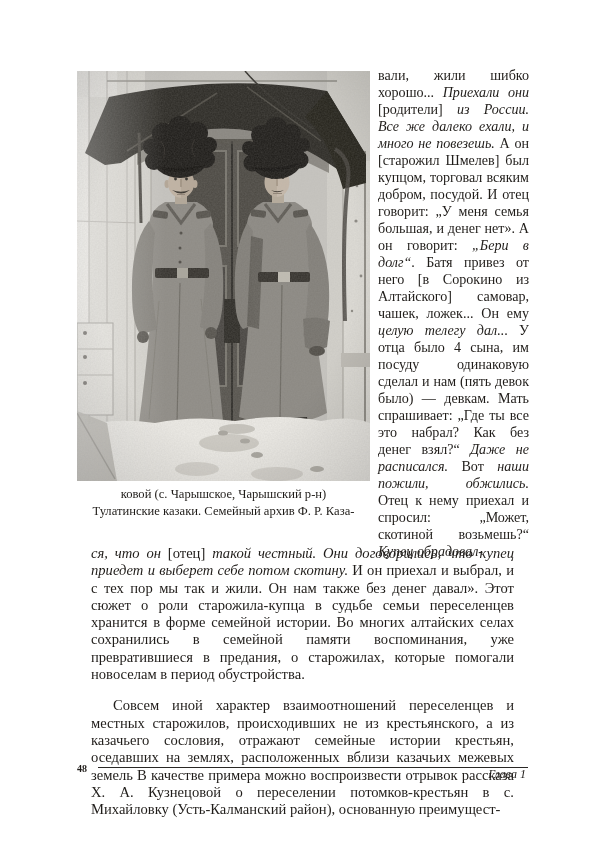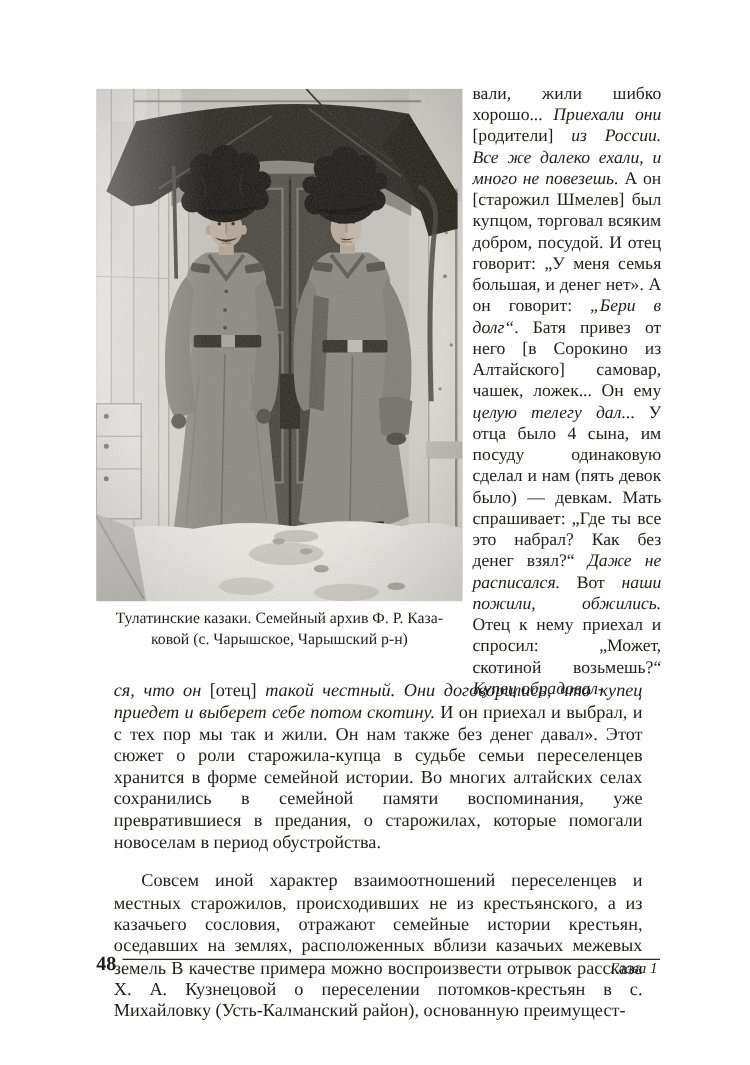--- a/index.html
+++ b/index.html
@@ -34,21 +34,21 @@
   .main-text p.indent{text-indent:22px;}
   .footer{
     position:absolute;left:77px;top:763px;width:451px;height:22px;
   }
   .footer .rule{
     position:absolute;left:21px;right:0;top:4px;
     border-top:1.4px solid #2a2825;
   }
   .footer .pagenum{
     position:absolute;left:0;top:0;
-    font-size:16px;font-weight:bold;
+    font-size:10px;font-weight:bold;
   }
   .footer .chapter{
     position:absolute;right:2px;top:4px;
     font-size:12px;font-style:italic;
   }
   i{font-style:italic;}
 </style>
 </head>
 <body>
 
@@ -233,22 +233,22 @@
         <rect width="293" height="410" fill="url(#leftlight)"></rect>
         <rect width="293" height="410" filter="url(#grain)"></rect>
         <rect width="293" height="410" fill="url(#vig)"></rect>
       </g>
     </svg>
   </figure>
 
   <div class="right-col"><span>вали, жили шибко хорошо... </span><i>Приехали они</i><span> [родители] </span><i>из России. Все же далеко ехали, и много не повезешь.</i><span> А он [старожил Шмелев] был купцом, торговал всяким добром, посудой. И отец говорит: „У меня семья большая, и денег нет». А он говорит: </span><i>„Бери в долг“</i><span>. Батя привез от него [в Сорокино из Алтайского] самовар, чашек, ложек... Он ему </span><i>целую телегу дал</i><span>... У отца было 4 сына, им посуду одинаковую сделал и нам (пять девок было) — девкам. Мать спрашивает: „Где ты все это набрал? Как без денег взял?“ </span><i>Даже не расписался.</i><span> Вот </span><i>наши пожили, обжились.</i><span> Отец к нему приехал и спросил: „Может, скотиной возьмешь?“ </span><i>Купец обрадовал-</i></div>
 
   <div class="caption">
+    <div>ковой (с. Чарышское, Чарышский р-н)</div>
     <div>Тулатинские казаки. Семейный архив Ф. Р. Каза-</div>
-    <div>ковой (с. Чарышское, Чарышский р-н)</div>
   </div>
 
   <div class="main-text">
     <p><i>ся, что он</i><span> [отец] </span><i>такой честный. Они договорились, что купец приедет и выберет себе потом скотину.</i><span> И он приехал и выбрал, и с тех пор мы так и жили. Он нам также без денег давал». Этот сюжет о роли старожила-купца в судьбе семьи переселенцев хранится в форме семейной истории. Во многих алтайских селах сохранились в семейной памяти воспоминания, уже превратившиеся в предания, о старожилах, которые помогали новоселам в период обустройства.</span></p>
     <p class="indent"><span>Совсем иной характер взаимоотношений переселенцев и местных старожилов, происходивших не из крестьянского, а из казачьего сословия, отражают семейные истории крестьян, оседавших на землях, расположенных вблизи казачьих межевых земель В качестве примера можно воспроизвести отрывок рассказа Х. А. Кузнецовой о переселении потомков-крестьян в с. Михайловку (Усть-Калманский район), основанную преимущест-</span></p>
   </div>
 
   <div class="footer">
     <span class="pagenum">48</span>
     <span class="rule"></span>

